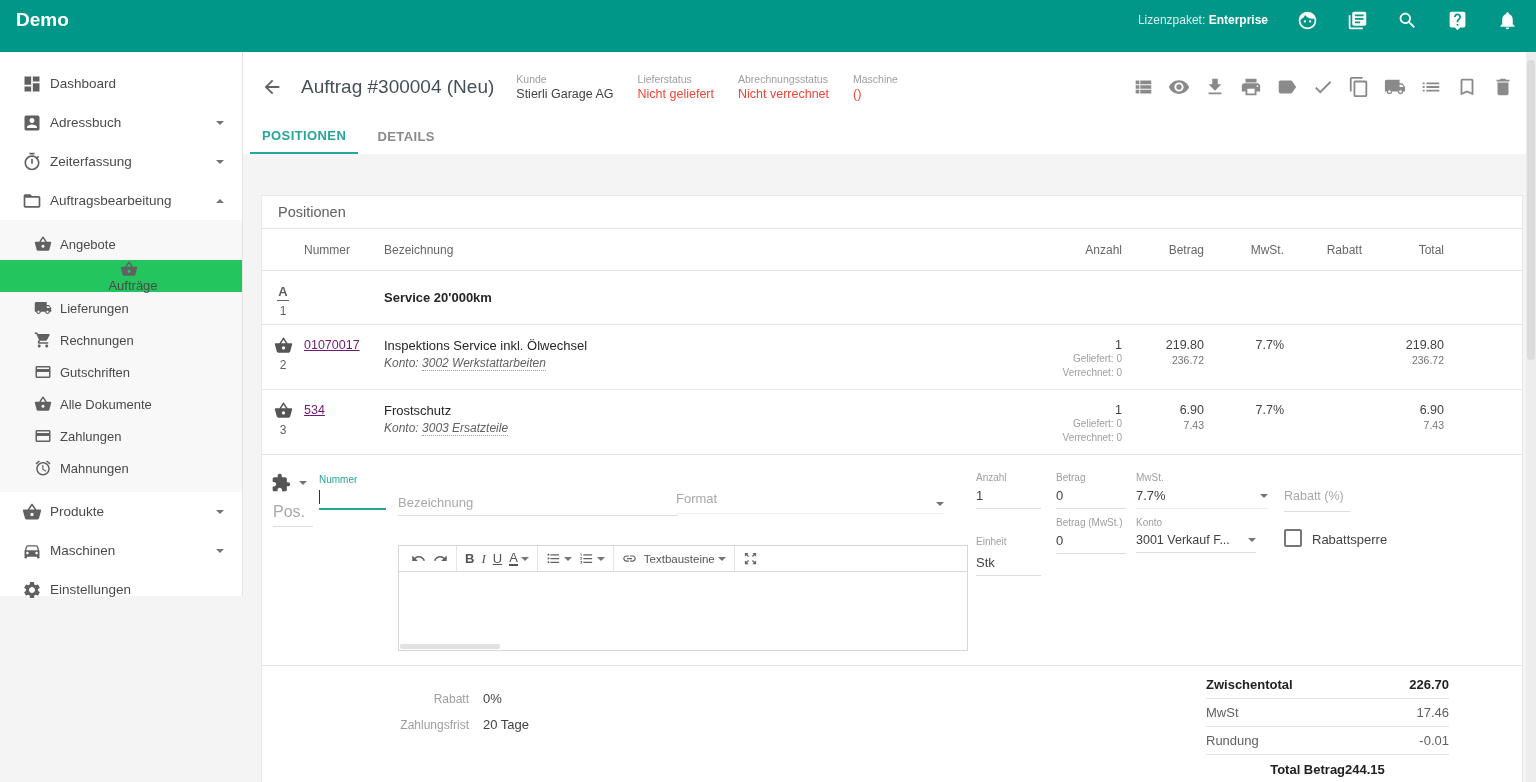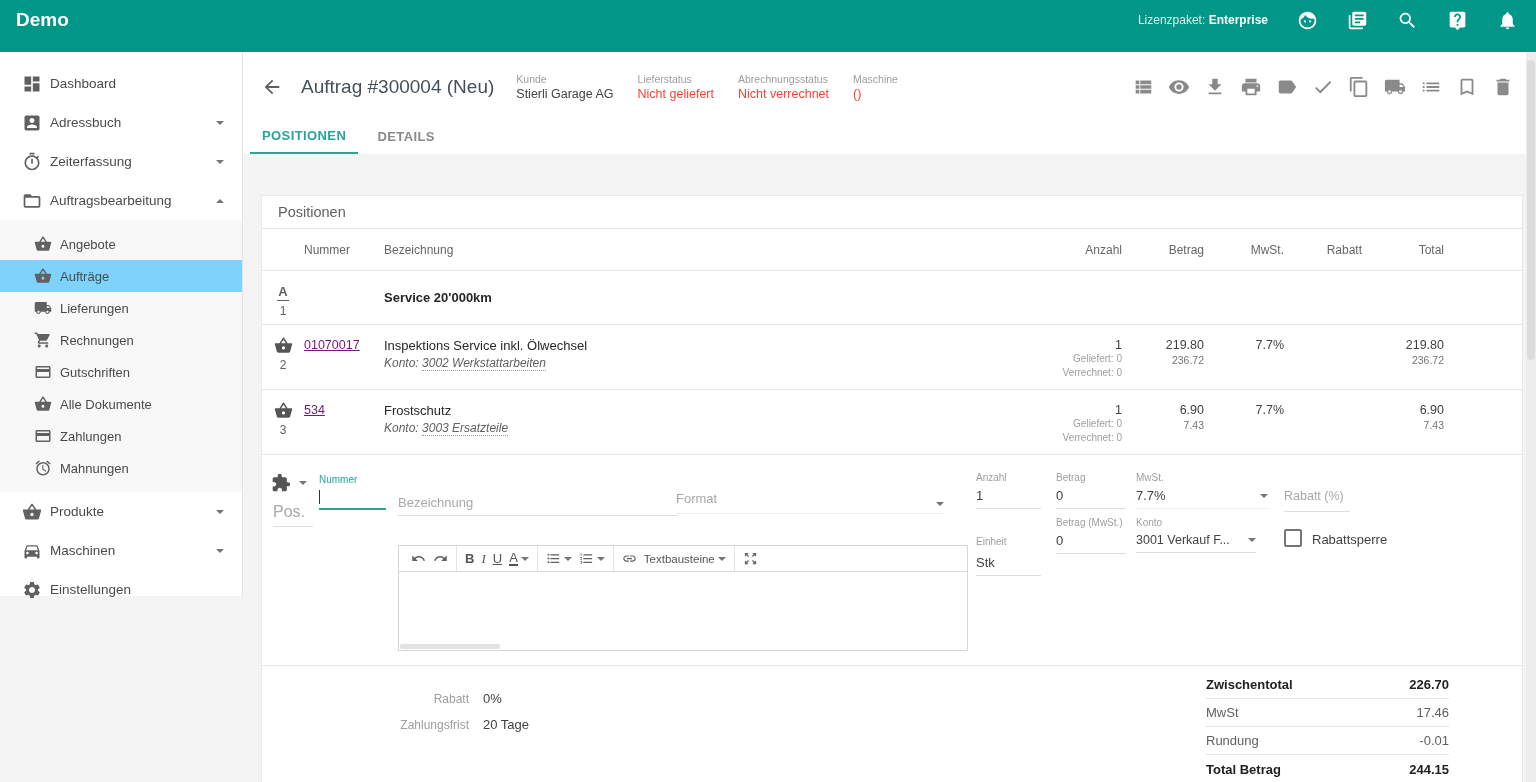--- a/index.html
+++ b/index.html
@@ -29,21 +29,21 @@
   .nav-item svg { width:20px; height:20px; fill:#616161; flex:none; }
   .nav-label { margin-left:8px; font-size:13.5px; color:#4a4a4a; }
   .caret { width:0; height:0; border-left:4px solid transparent; border-right:4px solid transparent; }
   .caret.down { border-top:4px solid #757575; }
   .caret.up { border-bottom:4px solid #757575; }
   .nav-caret { margin-left:auto; }
   .subnav { background:#f8f8f8; padding:8px 0; }
   .subnav .nav-item { height:32px; padding-left:34px; }
   .subnav svg { width:18px; height:18px; }
   .subnav .nav-label { font-size:13px; }
-  .nav-item.active { background:#7dd3fc; }
+  .nav-item.active { background:#22c55e;flex-direction:column; }
 
   
   .content { flex:1; display:flex; flex-direction:column; min-width:0;gap:16px; }
   .page-head { background:#fff; }
   .head-row { display:flex; align-items:center; height:64px; padding:6px 22px 0 18px; }
   .back svg { width:22px; height:22px; fill:#616161; }
   .page-title { font-size:19px; color:#455058; margin-left:18px; white-space:nowrap; }
   .meta { display:flex; gap:24px; margin-left:22px; }
   .meta-label { font-size:10.5px; color:#9e9e9e; }
   .meta-value { font-size:12.5px; color:#424242; margin-top:2px; white-space:nowrap; }
@@ -105,21 +105,21 @@
   .ed-txt { font-size:11.5px; color:#555; }
   .ed-content { height:78px; position:relative; }
   .hthumb { position:absolute; left:1px; bottom:1px; width:100px; height:5px; background:#e2e2e2; border-radius:2px; }
 
   
   .foot { position:relative; height:123px; }
   .f-label { position:absolute; width:147px; text-align:right; font-size:12px; color:#9e9e9e; }
   .f-value { position:absolute; font-size:13px; color:#424242; }
   .totals { position:absolute; left:944px; top:5px; width:243px; }
   .t-row { height:28px; display:flex; align-items:center; justify-content:space-between; font-size:13px; color:#616161; border-bottom:1px solid #e4e4e4; }
-  .t-row:last-child { border-bottom:none; }
+  .t-row:last-child { border-bottom:none;justify-content:center; }
   .t-row.bold { color:#212121; font-weight:bold; }
 
   
   .vscroll { position:absolute; right:0; top:52px; width:10px; height:730px; background:#ededed; }
   .vthumb { position:absolute; left:1px; top:8px; width:8px; height:300px; background:#dcdcdc; border-radius:4px; }
 </style>
 </head>
 <body>
 
 <svg width="0" height="0" style="position:absolute">

